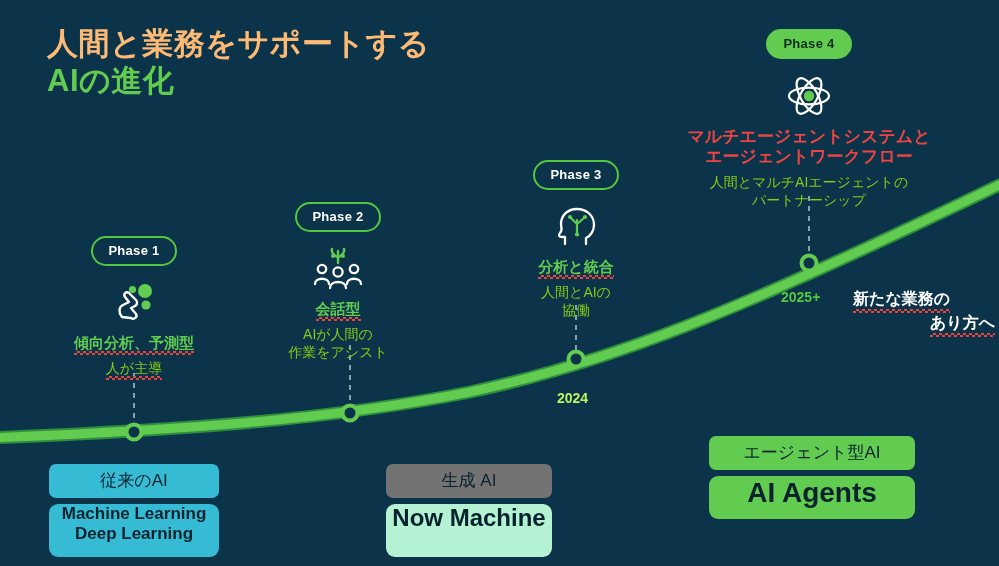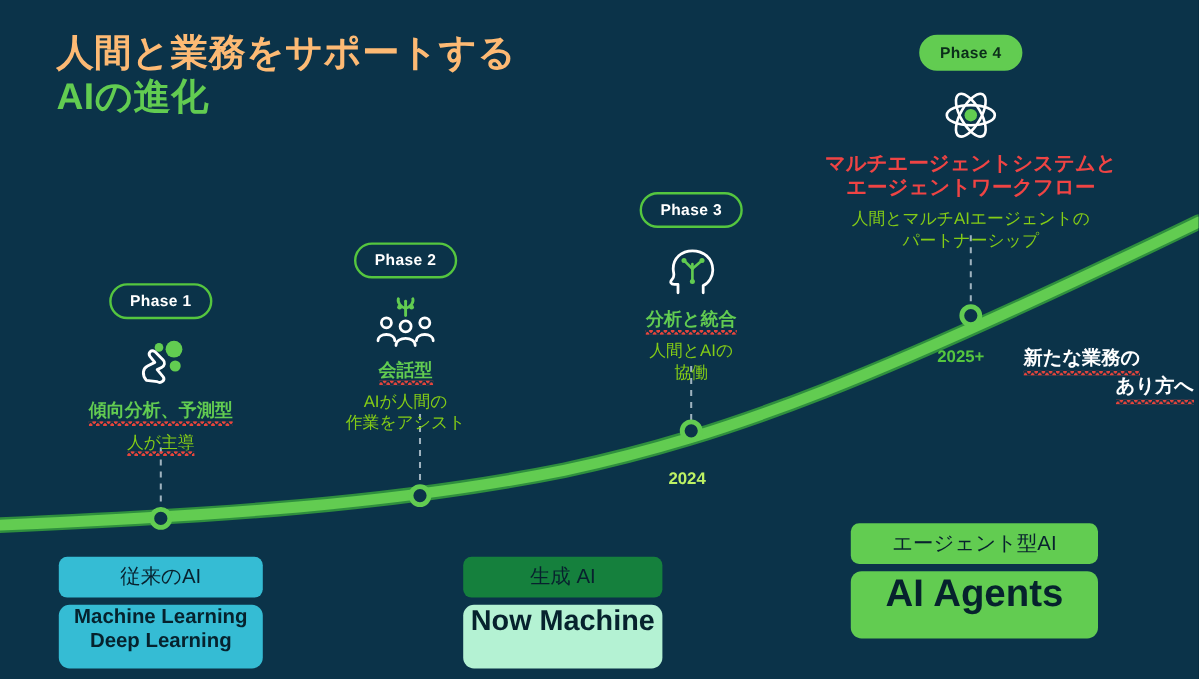--- a/index.html
+++ b/index.html
@@ -296,26 +296,26 @@
     <div class="card-top" style="background:#35bcd4;">従来のAI</div>
     <div class="card-body" style="background:#35bcd4; height:53px; font-size:17px;">
       <div>
         <div>Machine Learning</div>
         <div>Deep Learning</div>
       </div>
     </div>
   </div>
 
   <div class="card-group" id="card2" style="left: 386px; top: 464px; width: 166px;">
-    <div class="card-top" style="background:#15803d;">生成 AI</div>
+    <div class="card-top" style="background:#737373;">生成 AI</div>
     <div class="card-body" style="background:#b4f2d3; height:53px; font-size:24px;">
       <div>Now Machine</div>
     </div>
   </div>
 
   <div class="card-group" id="card3" style="left: 709px; top: 436px; width: 206px;">
     <div class="card-top" style="background:#62cc51;">エージェント型AI</div>
-    <div class="card-body" style="background:#62cc51; height:56px; font-size:32px;">
+    <div class="card-body" style="background:#62cc51; height:43px; font-size:28px;">
       <div>AI Agents</div>
     </div>
   </div>
 
 </div>
 
 </body></html>

